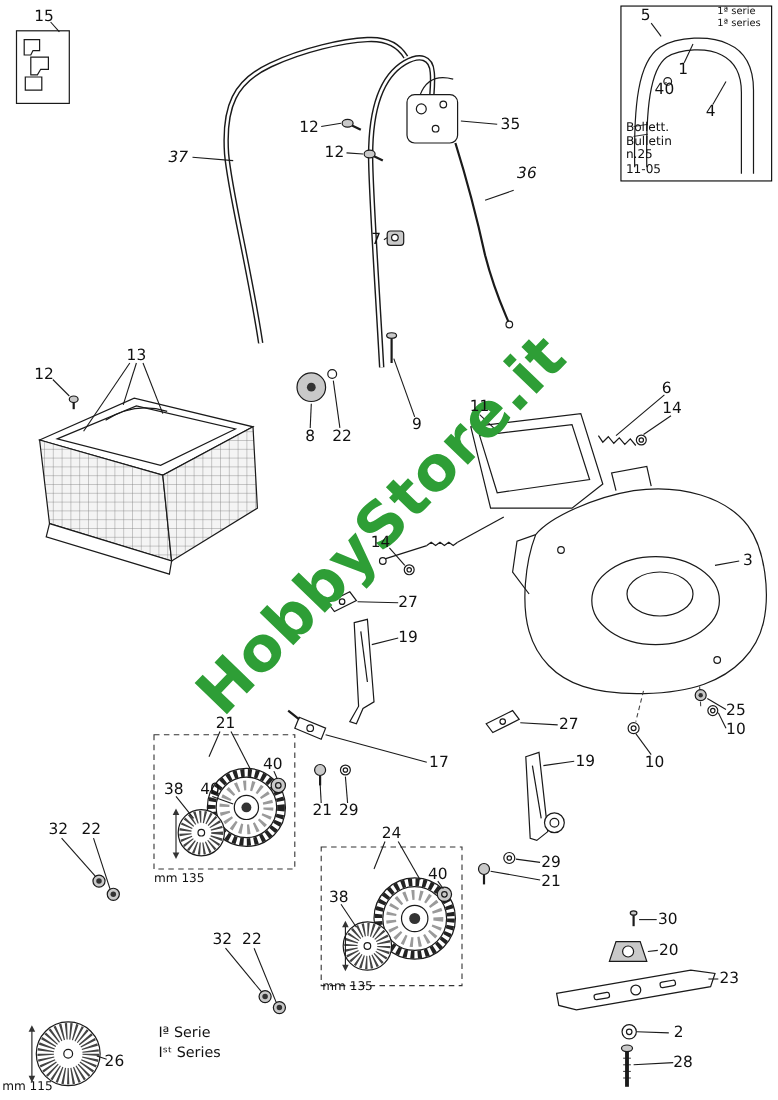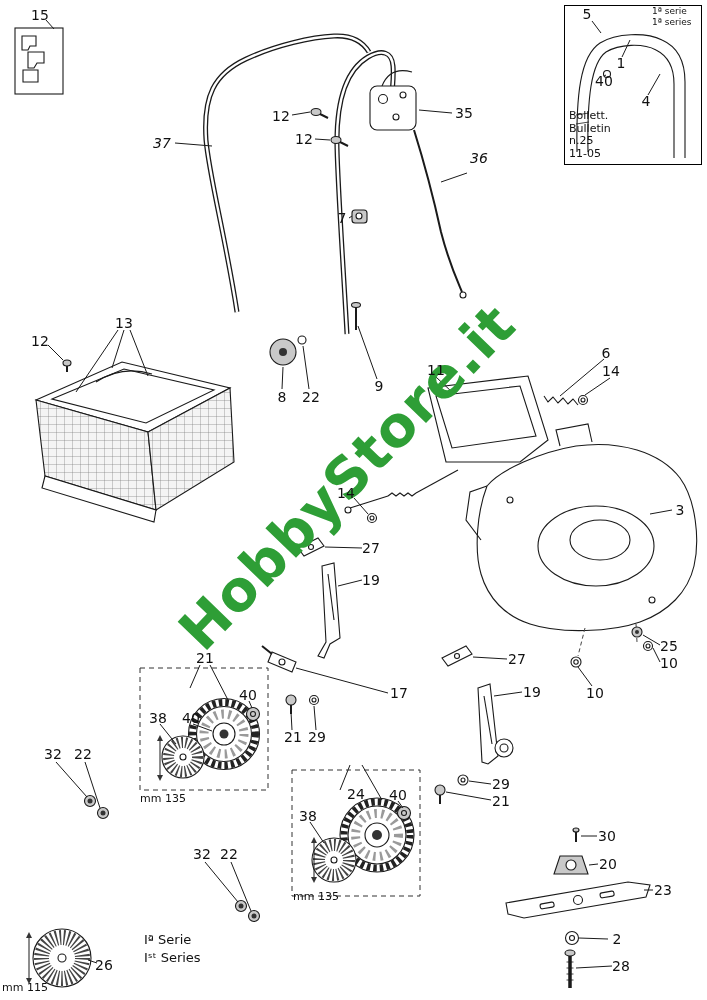--- a/index.html
+++ b/index.html
@@ -380,21 +380,21 @@
       <span class="callout" style="left: 191px; top: 718px;">40</span>
       <span class="callout" style="left: 158px; top: 718px;">38</span>
       <span class="callout" style="left: 399px; top: 693px;">17</span>
       <span class="callout" style="left: 517px; top: 659px;">27</span>
       <span class="callout" style="left: 532px; top: 692px;">19</span>
       <span class="callout" style="left: 669px; top: 646px;">25</span>
       <span class="callout" style="left: 669px; top: 663px;">10</span>
       <span class="callout" style="left: 595px; top: 693px;">10</span>
       <span class="callout" style="left: 293px; top: 737px;">21</span>
       <span class="callout" style="left: 317px; top: 737px;">29</span>
-      <span class="callout" style="left: 356px; top: 758px; margin-top: 36px;">24</span>
+      <span class="callout" style="left: 356px; top: 758px;">24</span>
       <span class="callout" style="left: 53px; top: 754px;">32</span>
       <span class="callout" style="left: 83px; top: 754px;">22</span>
       <span class="callout" style="left: 501px; top: 784px;">29</span>
       <span class="callout" style="left: 501px; top: 801px;">21</span>
       <span class="callout" style="left: 398px; top: 795px;">40</span>
       <span class="callout" style="left: 308px; top: 816px;">38</span>
       <span class="callout" style="left: 202px; top: 854px;">32</span>
       <span class="callout" style="left: 229px; top: 854px;">22</span>
       <span class="callout" style="left: 607px; top: 836px;">30</span>
       <span class="callout" style="left: 608px; top: 864px;">20</span>

